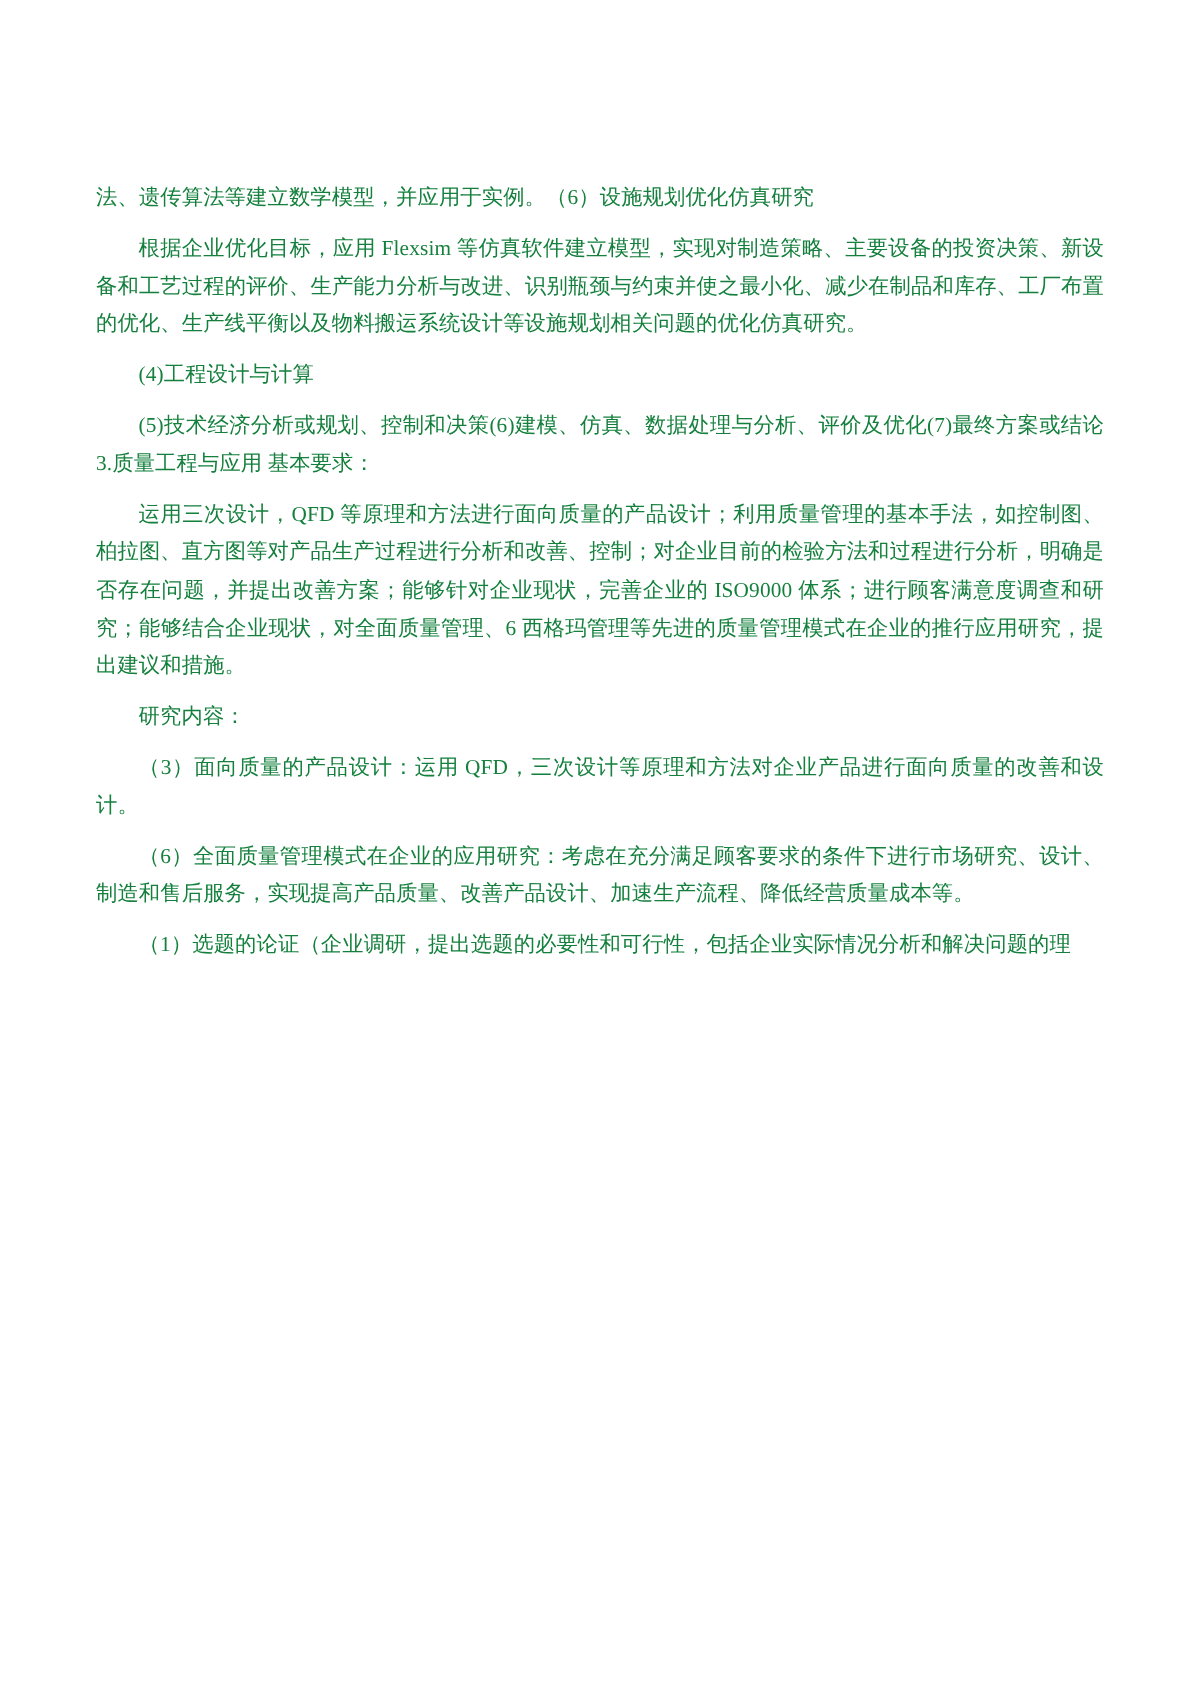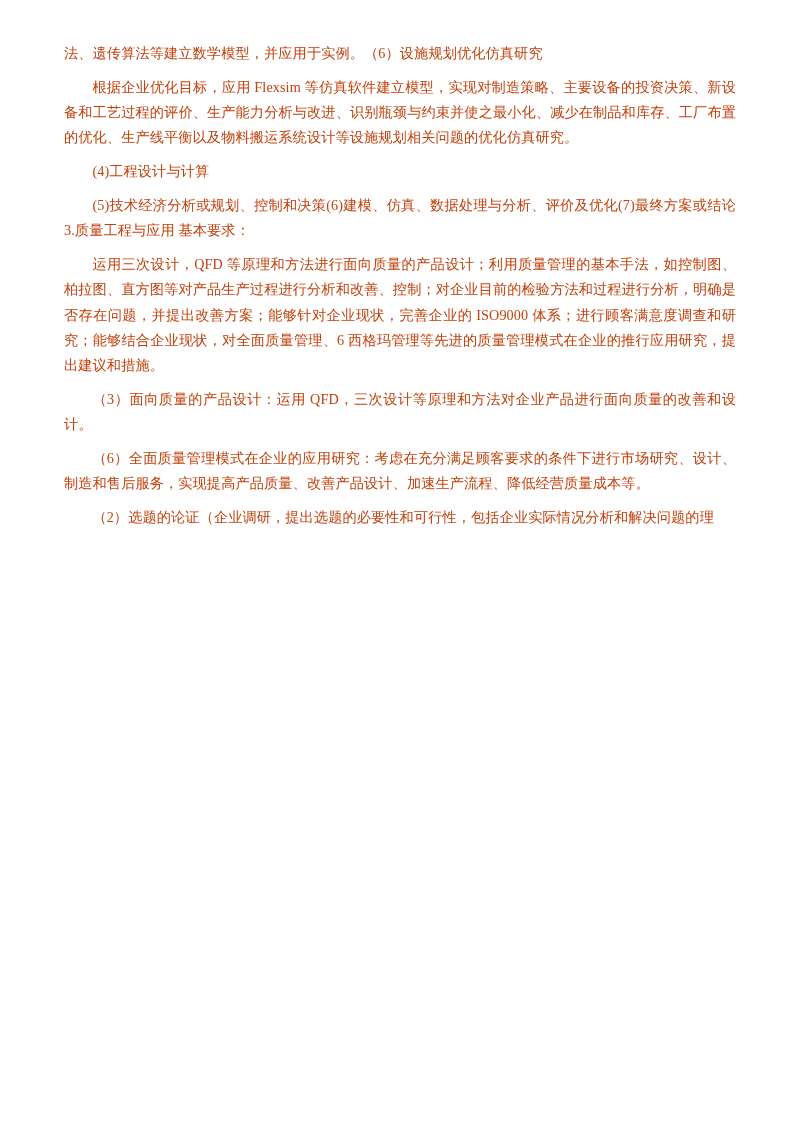--- a/index.html
+++ b/index.html
@@ -6,23 +6,23 @@
     margin: 0;
     padding: 0;
     background: #ffffff;
   }
   .page {
     width: 800px;
     height: 848px;
     background: #ffffff;
     position: relative;
     box-sizing: border-box;
-    padding: 41px 64px 40px 64px;
+    padding: 120px 64px 40px 64px;
     font-family: "Liberation Serif", "DejaVu Serif", serif;
-    color: #c2410c;
+    color: #15803d;
     overflow: hidden;
   }
   .doc-body {
     font-size: 14.2px;
     line-height: 1.78;
     text-align: justify;
     text-justify: inter-ideograph;
     letter-spacing: 0.1px;
   }
   p.para {
@@ -36,17 +36,18 @@
 </head>
 <body>
 
 <div class="page">
   <div class="doc-body">
     <p class="para noindent">法、遗传算法等建立数学模型，并应用于实例。（6）设施规划优化仿真研究</p>
     <p class="para">根据企业优化目标，应用 Flexsim 等仿真软件建立模型，实现对制造策略、主要设备的投资决策、新设备和工艺过程的评价、生产能力分析与改进、识别瓶颈与约束并使之最小化、减少在制品和库存、工厂布置的优化、生产线平衡以及物料搬运系统设计等设施规划相关问题的优化仿真研究。</p>
     <p class="para">(4)工程设计与计算</p>
     <p class="para">(5)技术经济分析或规划、控制和决策(6)建模、仿真、数据处理与分析、评价及优化(7)最终方案或结论 3.质量工程与应用 基本要求：</p>
     <p class="para">运用三次设计，QFD 等原理和方法进行面向质量的产品设计；利用质量管理的基本手法，如控制图、柏拉图、直方图等对产品生产过程进行分析和改善、控制；对企业目前的检验方法和过程进行分析，明确是否存在问题，并提出改善方案；能够针对企业现状，完善企业的 ISO9000 体系；进行顾客满意度调查和研究；能够结合企业现状，对全面质量管理、6 西格玛管理等先进的质量管理模式在企业的推行应用研究，提出建议和措施。</p>
+    <p class="para">研究内容：</p>
     <p class="para">（3）面向质量的产品设计：运用 QFD，三次设计等原理和方法对企业产品进行面向质量的改善和设计。</p>
     <p class="para">（6）全面质量管理模式在企业的应用研究：考虑在充分满足顾客要求的条件下进行市场研究、设计、制造和售后服务，实现提高产品质量、改善产品设计、加速生产流程、降低经营质量成本等。</p>
-    <p class="para">（2）选题的论证（企业调研，提出选题的必要性和可行性，包括企业实际情况分析和解决问题的理</p>
+    <p class="para">（1）选题的论证（企业调研，提出选题的必要性和可行性，包括企业实际情况分析和解决问题的理</p>
   </div>
 </div>
 
 </body></html>

